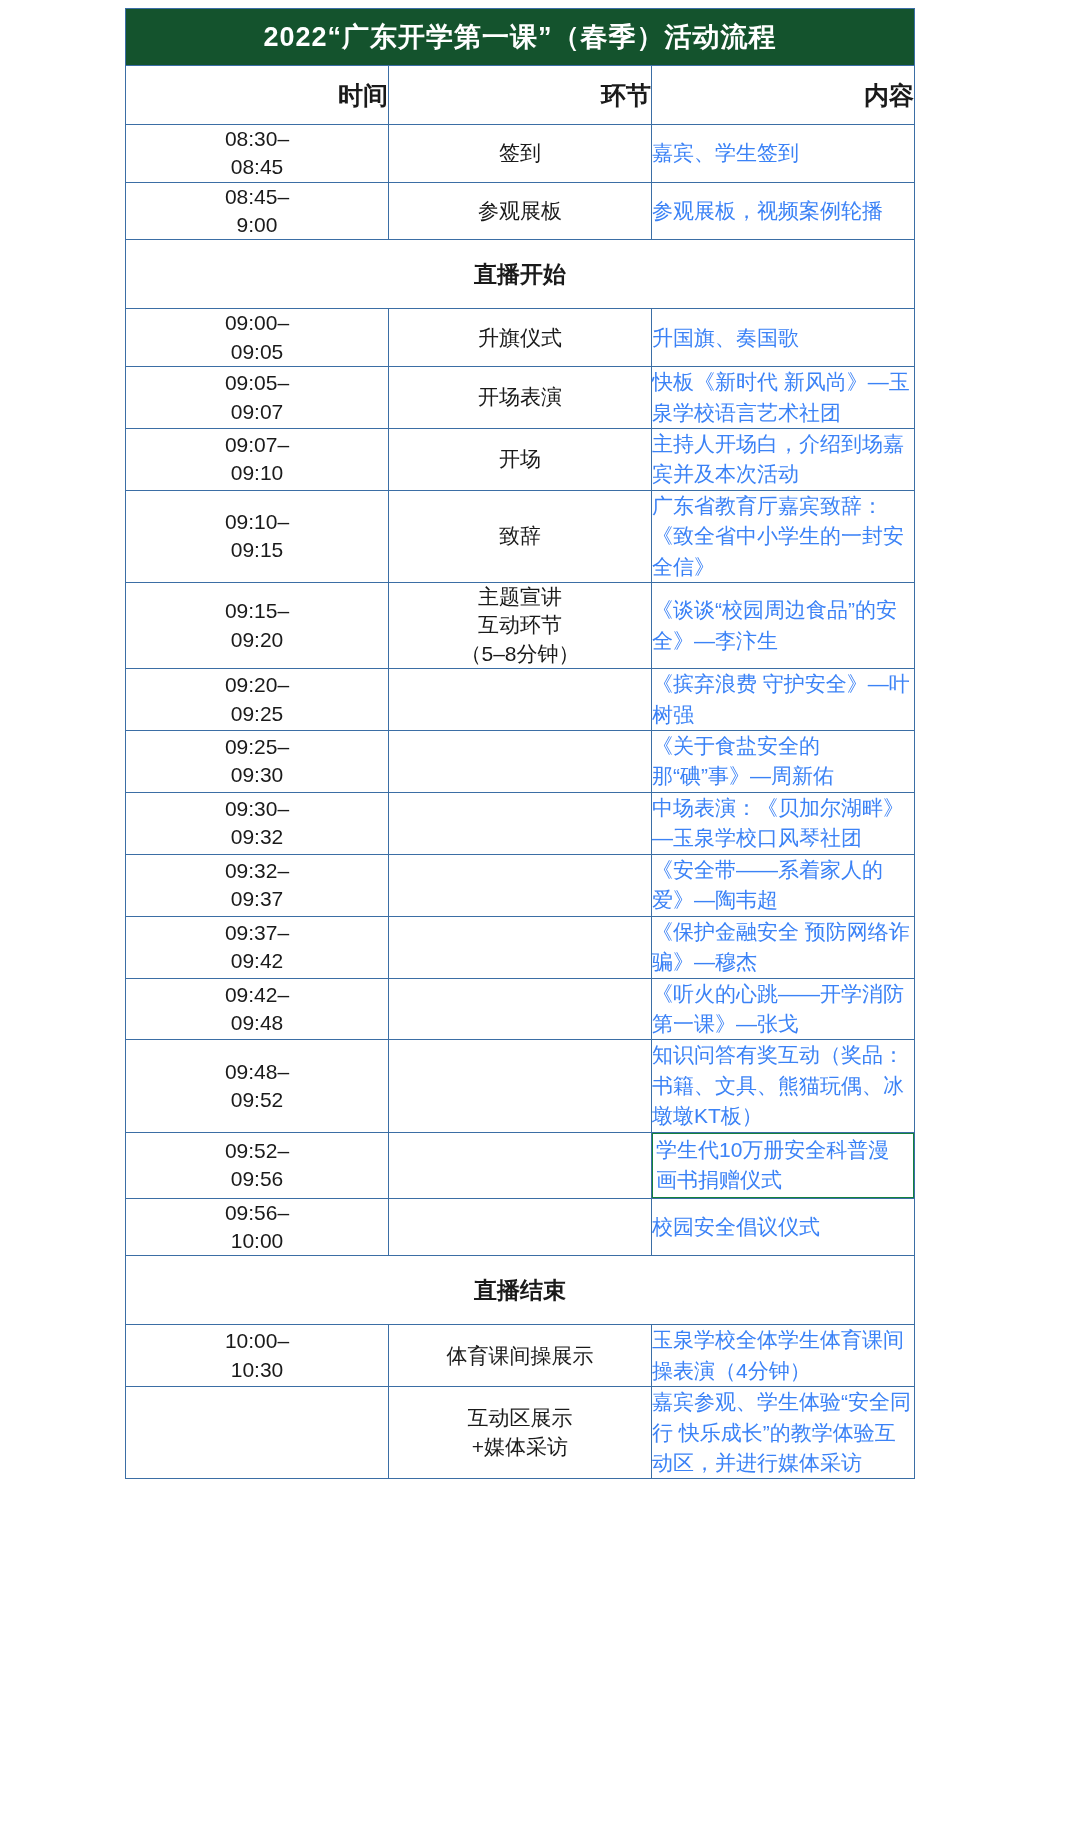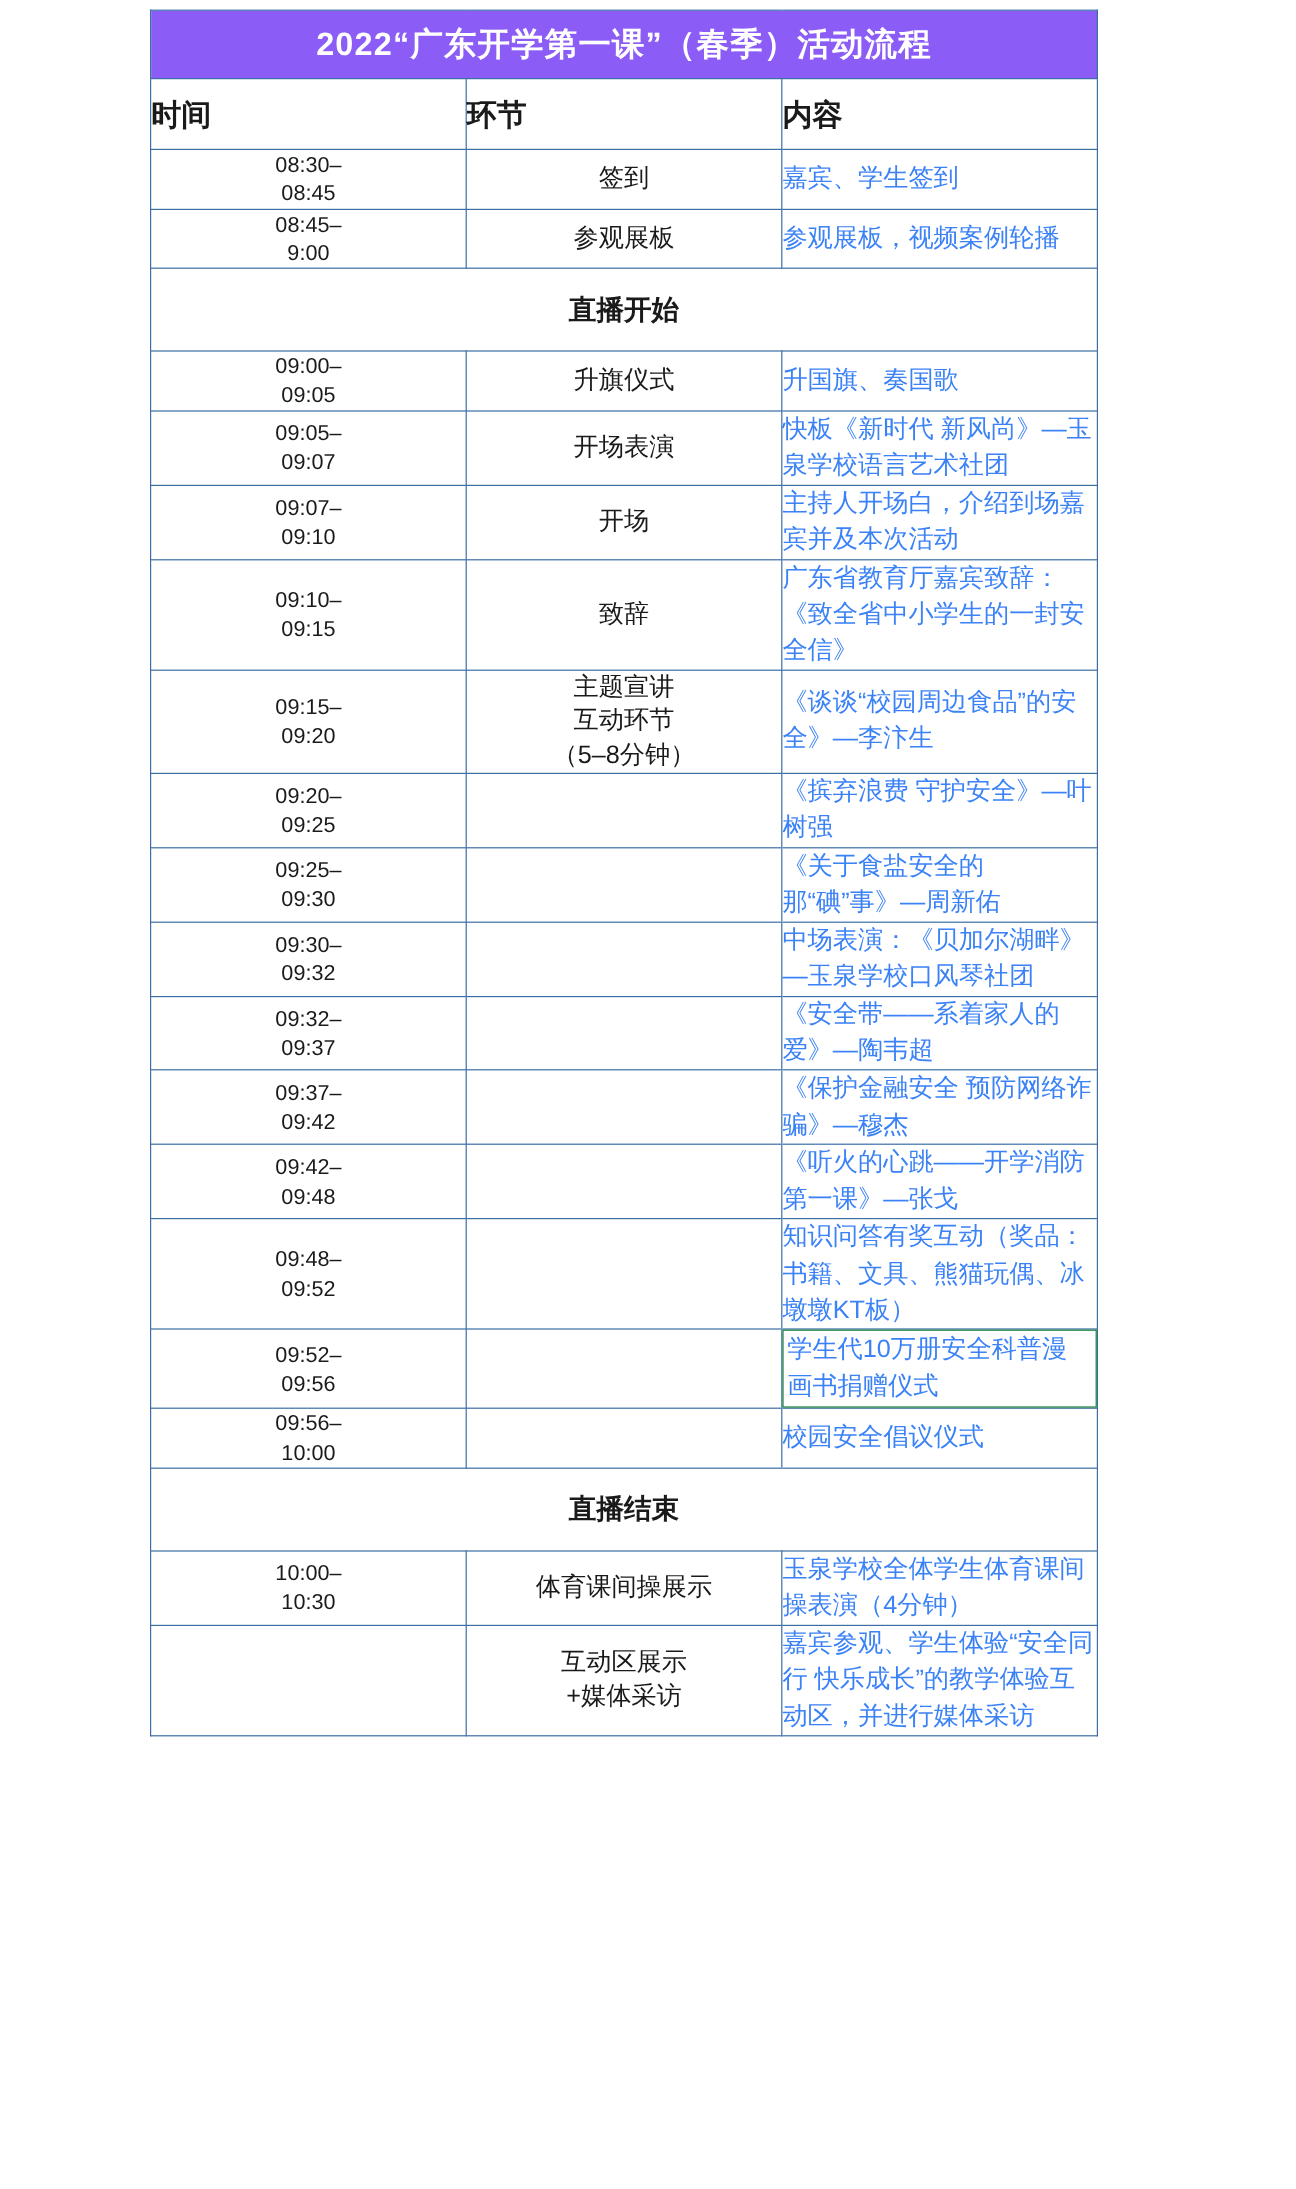--- a/index.html
+++ b/index.html
@@ -24,43 +24,43 @@
     table-layout: fixed;
     font-size: 21px;
     color: #1a1a1a;
   }
   table.schedule td, table.schedule th {
     border: 1px solid #3b6ea5;
     padding: 0;
     vertical-align: middle;
   }
   .title-row th {
-    background: #8b5cf6;
+    background: #14532d;
     color: #ffffff;
     font-size: 27px;
     font-weight: bold;
     letter-spacing: 1px;
     text-align: center;
     height: 56px;
     border: 1px solid #3b6ea5;
   }
   .head-row td {
-    text-align: left;
+    text-align: right;
     font-weight: bold;
     font-size: 25px;
     height: 58px;
     background: #ffffff;
   }
   .col-time { width: 118px; }
   .col-seg  { width: 118px; margin-top: 12px; }
   .col-con  { width: 552px; margin-left: 12px; }
 
   td.time {
     text-align: center;
-    font-size: 18px;
+    font-size: 21px;
     line-height: 1.35;
     padding: 10px 2px;
     color: #1a1a1a;
   }
   td.seg {
     text-align: center;
     font-size: 21px;
     line-height: 1.35;
     padding: 10px 4px;
     color: #1a1a1a;

